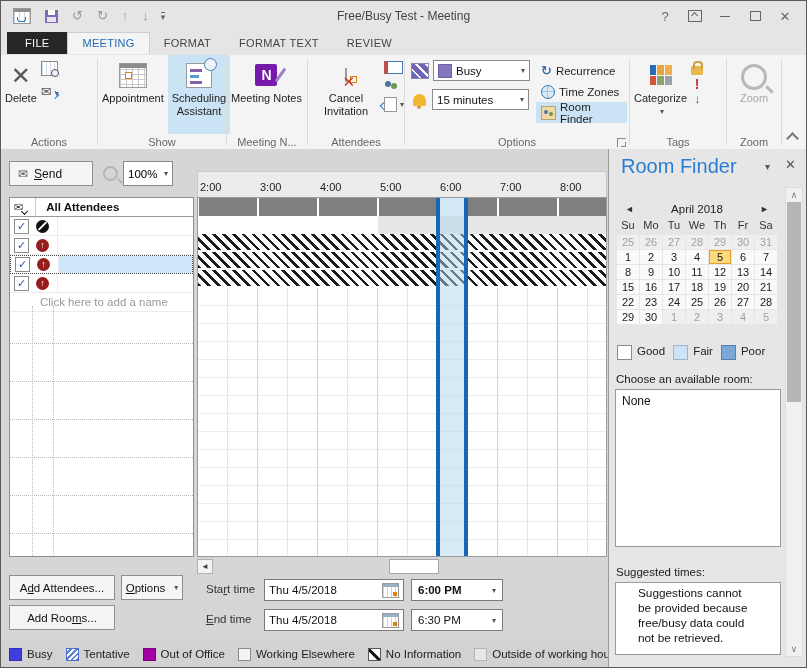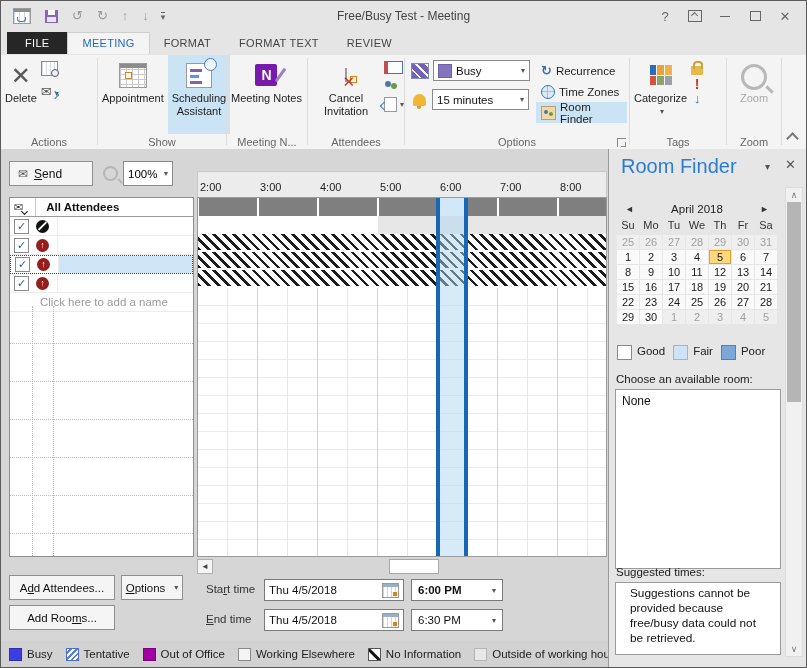--- a/index.html
+++ b/index.html
@@ -210,23 +210,23 @@
   .dcell.muted{background:#efefef;color:#a0a0a0;}
   .dcell.selday{background:var(--dayfill,#fdd87c);border:1px solid var(--dayborder,#e0a030);line-height:12px;}
   .quality{position:absolute;left:8px;top:196px;width:178px;display:flex;align-items:center;gap:8px;font-size:11.5px;color:#222;}
   .qsw{width:15px;height:15px;box-sizing:border-box;}
   .q-good{background:#fff;border:1px solid #8a8a8a;}
   .q-fair{background:#cfe3f7;border:1px solid #9ab6d0;}
   .q-poor{background:#7da7d9;border:1px solid #5580b0;}
   .rf-label{position:absolute;left:7px;font-size:11.5px;color:#1a1a1a;}
   #chooselab{top:224px;}
   #sugglab{top:417px;}
-  .roombox{position:absolute;left:6px;top:240px;width:166px;height:180px;background:#fff;border:1px solid #9a9a9a;font-size:12px;color:#111;box-sizing:border-box;}
+  .roombox{position:absolute;left:6px;top:240px;width:166px;height:158px;background:#fff;border:1px solid #9a9a9a;font-size:12px;color:#111;box-sizing:border-box;}
   .roomitem{padding:4px 6px 0 6px;}
-  .suggbox{position:absolute;left:6px;top:433px;width:166px;height:73px;background:#fff;border:1px solid #9a9a9a;font-size:11.8px;color:#111;box-sizing:border-box;padding:3px 14px;line-height:15px;}
+  .suggbox{position:absolute;left:6px;top:433px;width:166px;height:73px;background:#fff;border:1px solid #9a9a9a;font-size:11.8px;color:#111;box-sizing:border-box;padding:3px 22px;line-height:15px;}
 </style>
 </head>
 <body>
 
 <div id="win">
 
   <div class="titlebar">
     <span class="appico"></span>
     <span class="saveico" title=""></span>
     <span class="qat">↺</span>

